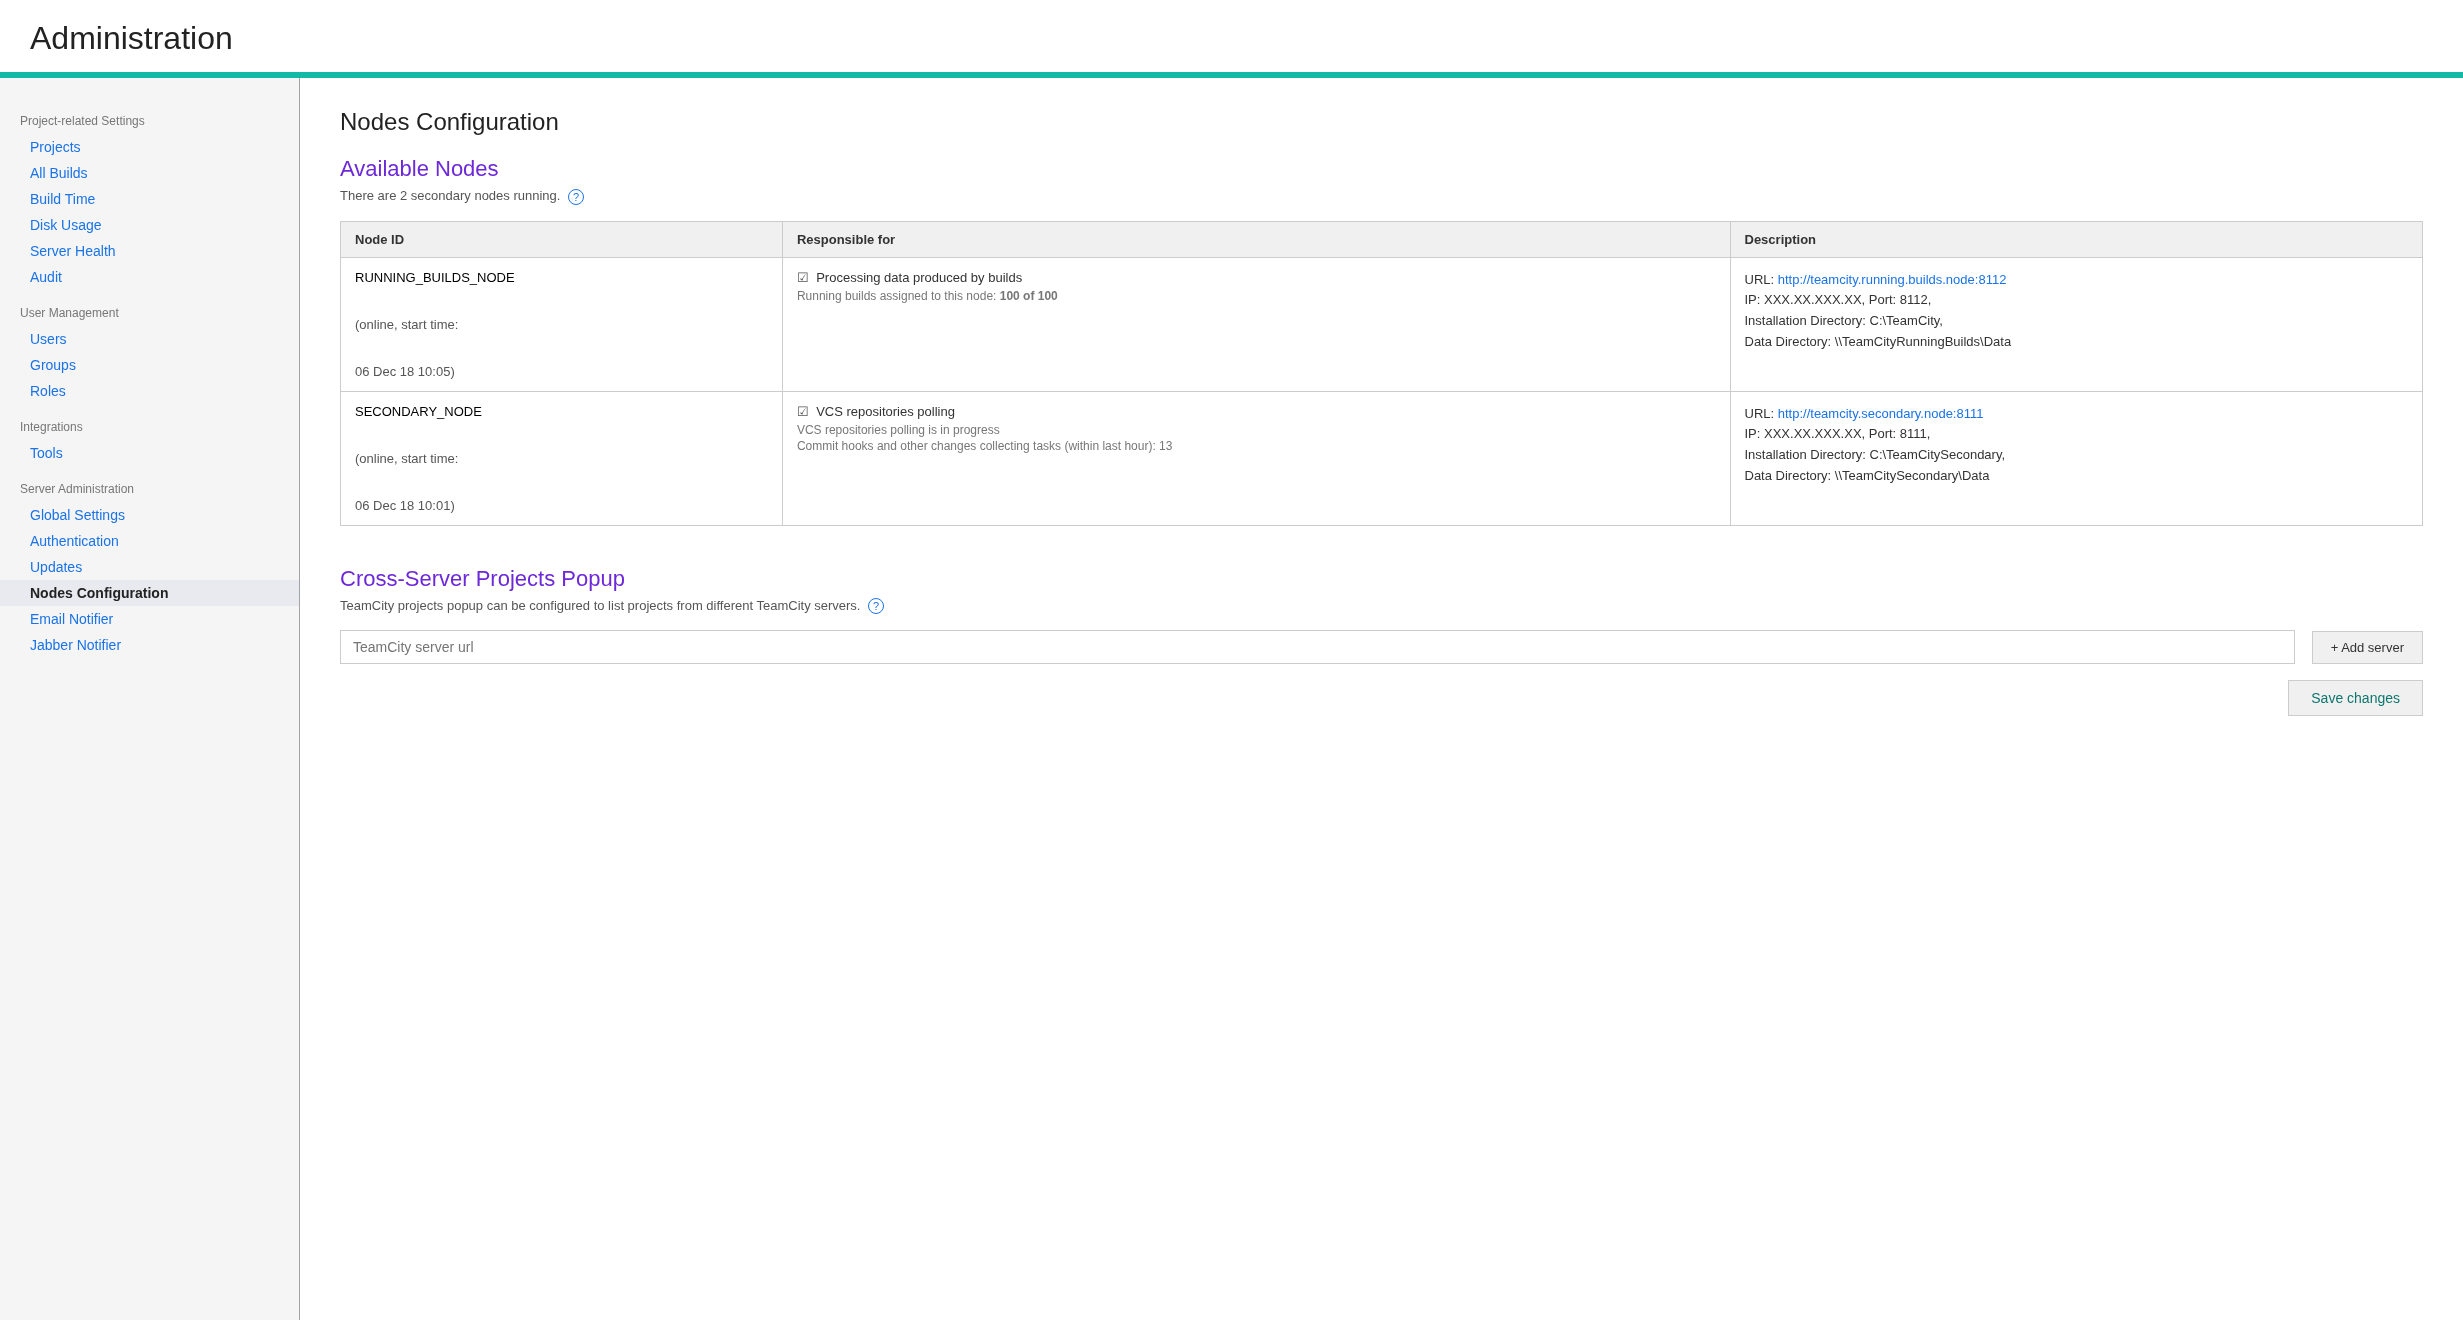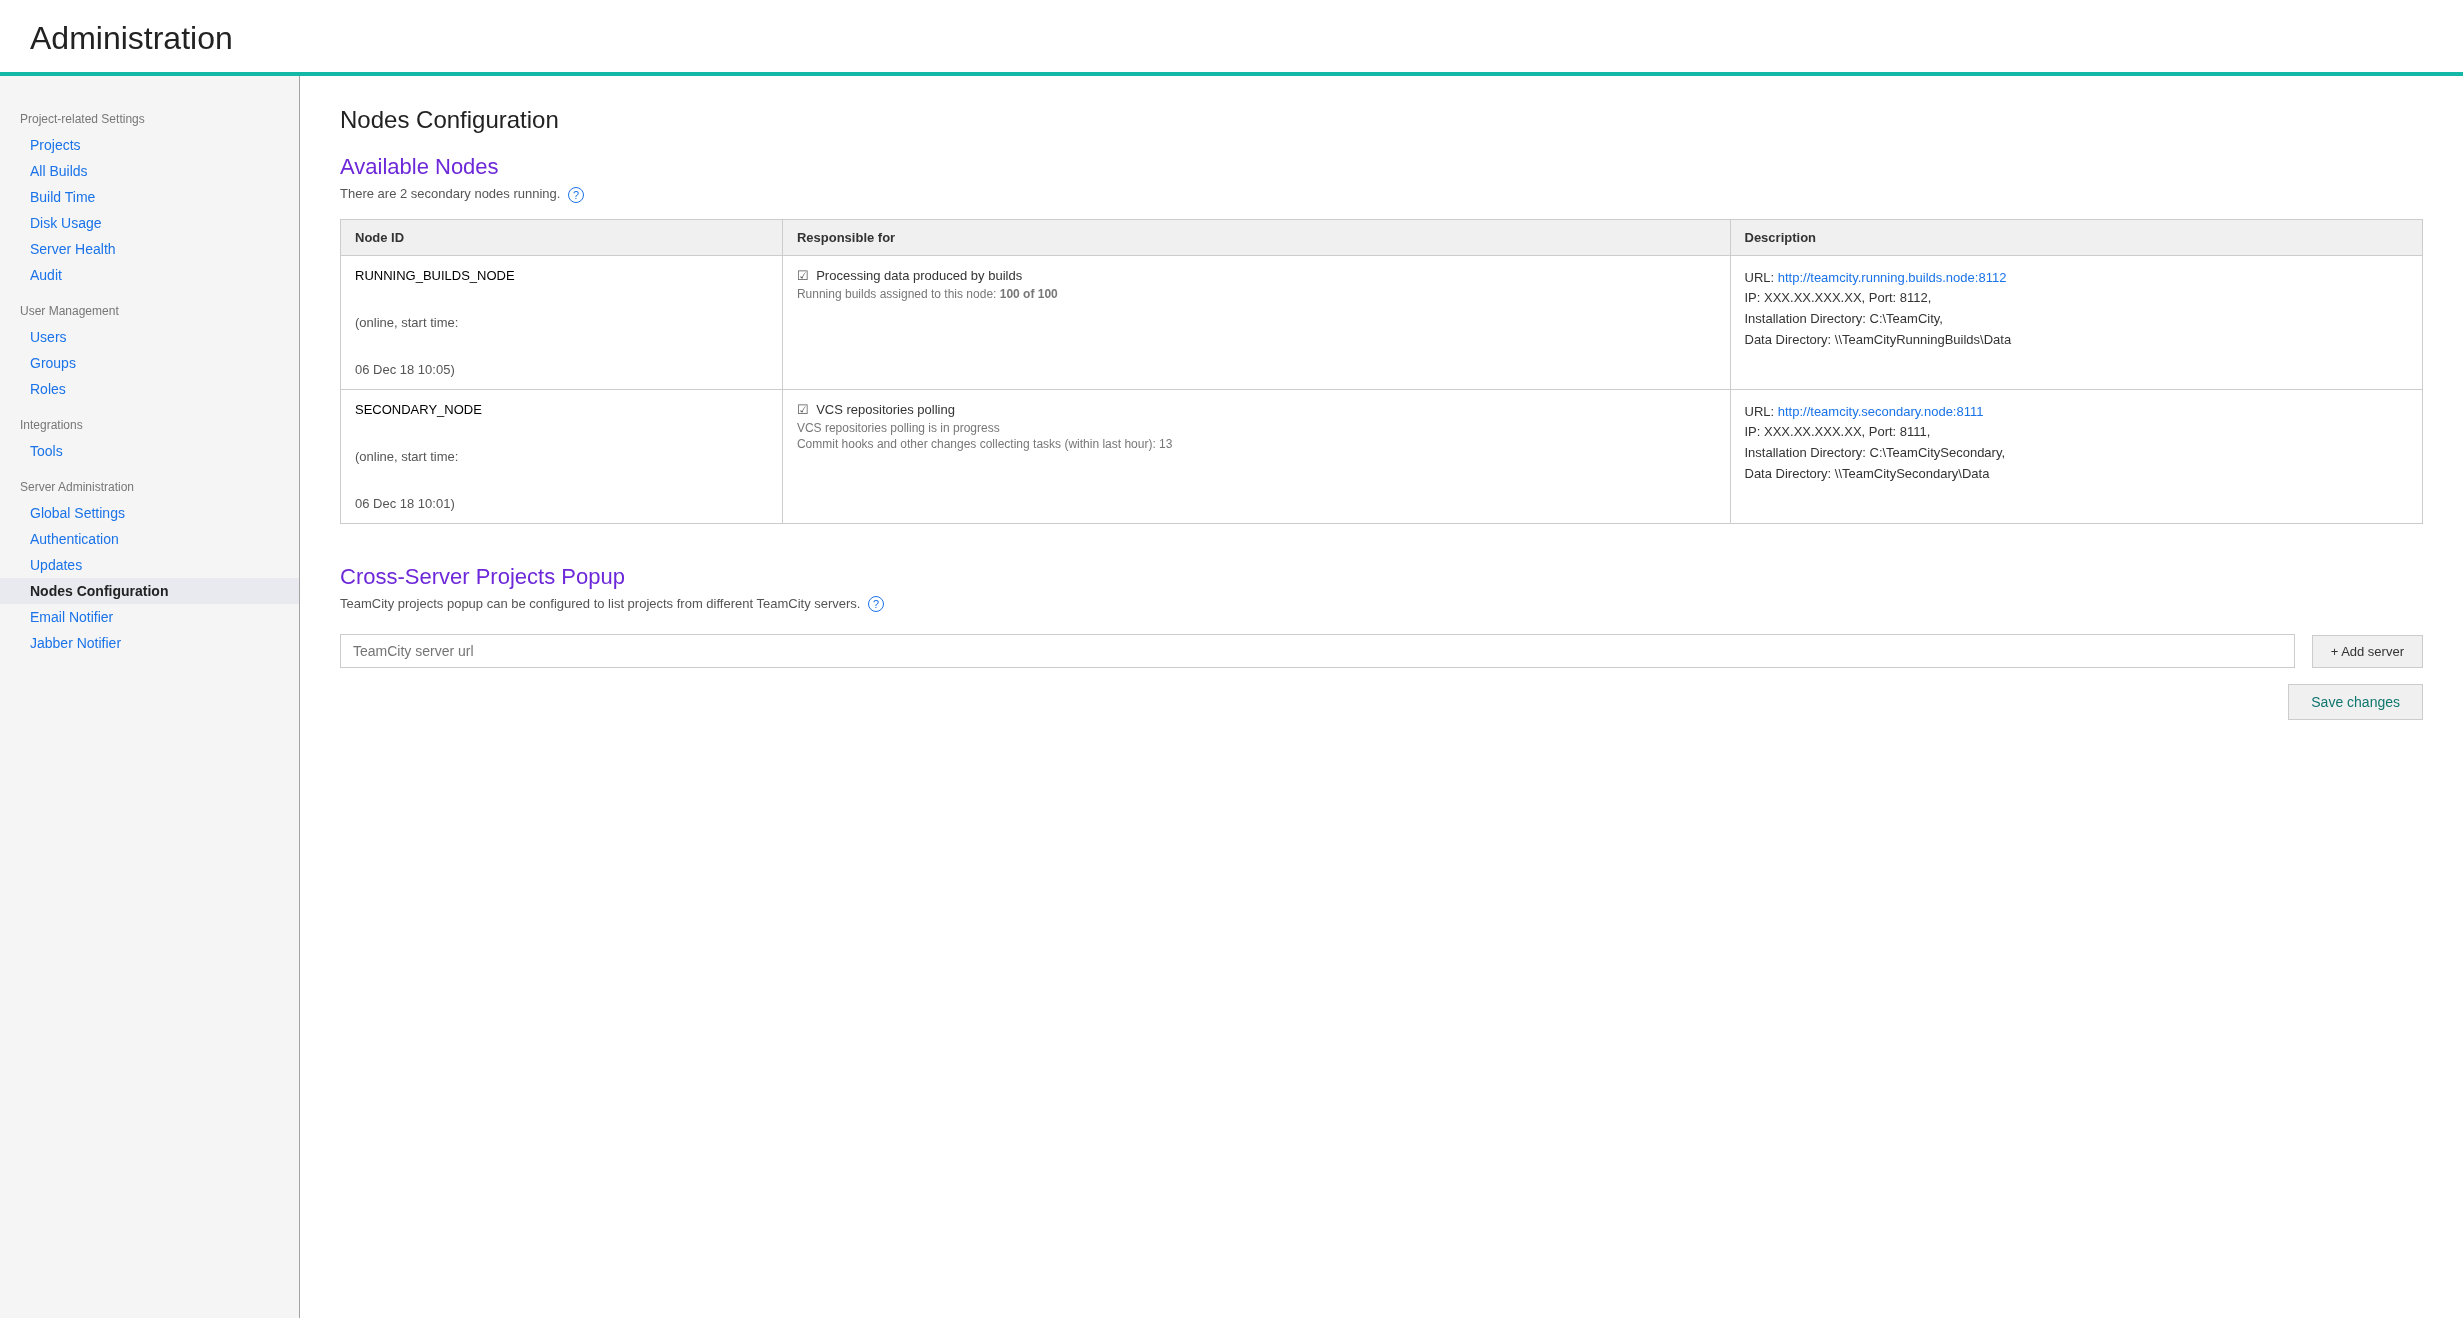--- a/index.html
+++ b/index.html
@@ -1,20 +1,20 @@
 <!DOCTYPE html>
 <html><head>
   <meta charset="utf-8">
   <style>
     * { box-sizing: border-box; margin: 0; padding: 0; }
     body { font-family: Arial, Helvetica, sans-serif; font-size: 14px; color: #333; background: #fff; }
 
     .page-header {
       padding: 20px 30px 15px 30px;
-      border-bottom: 4px solid #14b8a6;
+      border-bottom: 6px solid #14b8a6;
     }
     .page-header h1 {
       font-size: 32px;
       font-weight: 400;
       color: #222;
     }
 
     .layout {
       display: flex;
       min-height: calc(100vh - 80px);
@@ -148,21 +148,21 @@
     }
 
     .cross-server-section {
       margin-top: 10px;
     }
 
     .input-row {
       display: flex;
       align-items: center;
       gap: 17px;
-      margin-top: 22px;
+      margin-top: 16px;
     }
 
     .url-input {
       flex: 1;
       padding: 8px 12px;
       border: 1px solid #ccc;
       font-size: 14px;
       color: #999;
       outline: none;
     }

